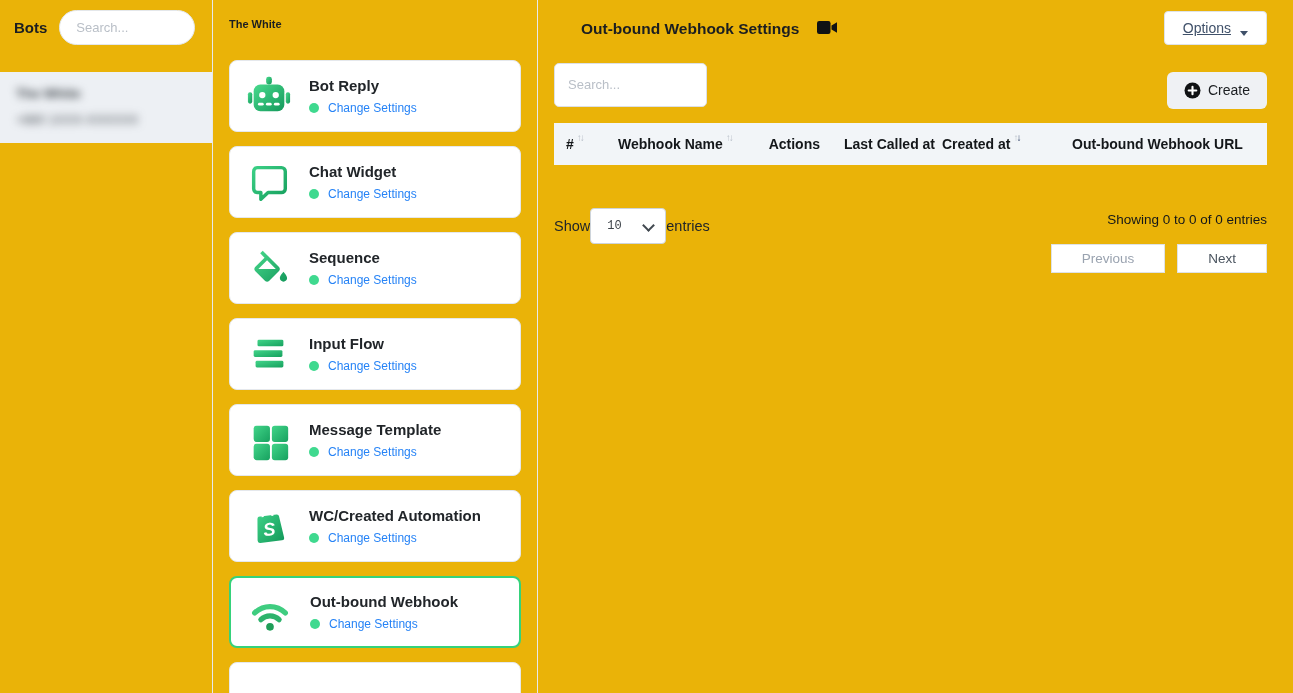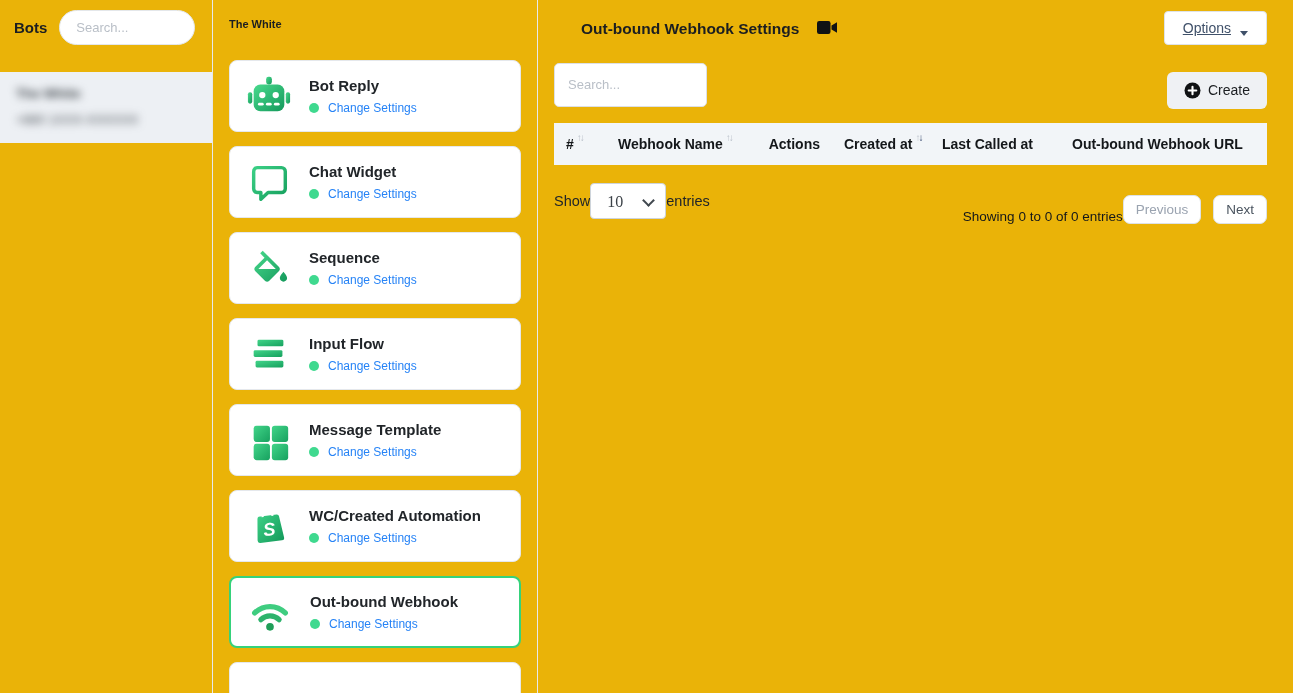--- a/index.html
+++ b/index.html
@@ -65,31 +65,31 @@
   .sort-glyph { color:#b8bfc8; font-weight:400; }
   .sort-glyph.active { color:#2c3e66; font-weight:700; }
   .empty-row { text-align:center; padding:14px 0 13px; font-size:13.5px; color:#14171a;
                border-bottom:1px solid #dfe3e7; }
 
   .table-footer { display:flex; justify-content:space-between; margin-top:13px; }
   .show-group { display:flex; align-items:center; font-size:14.5px; color:#212529; }
   .select-wrap { position:relative; }
   .page-size-select { appearance:none; -webkit-appearance:none; width:76px; height:36px;
                       border:1px solid #ced4da; border-radius:4px; padding:0 26px 0 16px;
-                      font-size:16px; color:#3c4248; background:#fff;
-                      font-family:Liberation Serif, serif; }
+                      font-size:12px; color:#3c4248; background:#fff;
+                      font-family:Liberation Mono, monospace; }
   .select-wrap::after { content:""; position:absolute; right:13px; top:13px; width:7px;
                         height:7px; border-right:2px solid #41484f;
                         border-bottom:2px solid #41484f; transform:rotate(45deg);
                         pointer-events:none; }
-  .footer-right { display:flex; flex-direction:row; align-items:flex-end; }
+  .footer-right { display:flex; flex-direction:column; align-items:flex-end;margin-top:28px; }
   .summary-text { font-size:13.5px; color:#14171a; margin-top:6px; }
   .pager { display:flex; gap:12px; margin-top:17px; }
-  .pager-btn { padding:6px 12px; font-size:13.5px; border:1px solid #dee2e6;
-               border-radius:7px; background:#fff; }
+  .pager-btn { padding:6px 30px; font-size:13.5px; border:1px solid #dee2e6;
+               border-radius:0; background:#fff; }
   .pager-btn.disabled { color:#9aa3b0; cursor:default; }
   .pager-btn.enabled { color:#4a545f; }
 </style>
 </head>
 <body>
 
 <div class="app">
 
   <aside class="bots-panel">
     <div class="bots-head">
@@ -306,24 +306,24 @@
         <div class="th">
           <span>#</span><span class="sort-pair"><span class="sort-glyph">↑</span><span class="sort-glyph">↓</span></span>
         </div>
         <div class="th">
           <span>Webhook Name</span><span class="sort-pair"><span class="sort-glyph">↑</span><span class="sort-glyph">↓</span></span>
         </div>
         <div class="th center">
           <span>Actions</span>
         </div>
         <div class="th">
+          <span>Last Called at</span>
+        </div>
+        <div class="th">
           <span>Created at</span><span class="sort-pair"><span class="sort-glyph">↑</span><span class="sort-glyph active">↓</span></span>
-        </div>
-        <div class="th">
-          <span>Last Called at</span>
         </div>
         <div class="th">
           <span>Out-bound Webhook URL</span>
         </div>
       </div>
     </div>
 
     <div class="table-footer">
       <div class="show-group">
         <span>Show</span>

